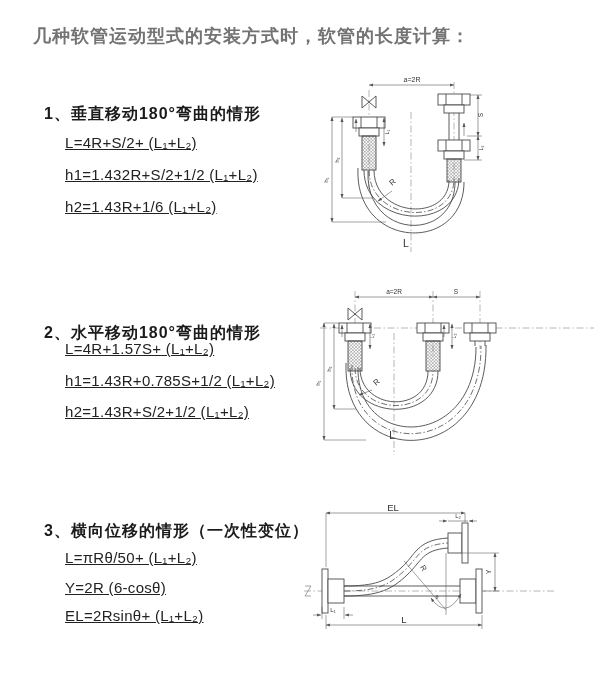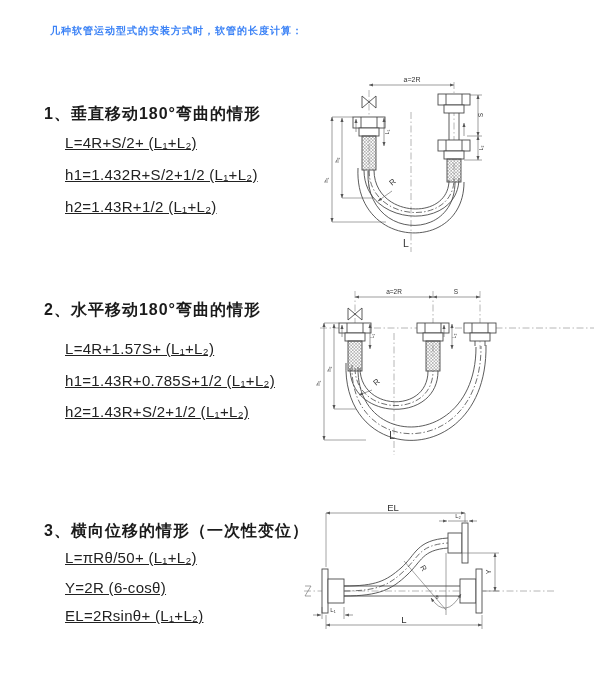--- a/index.html
+++ b/index.html
@@ -2,21 +2,21 @@
 <html><head>
 <meta charset="utf-8">
 <style>
   html,body{margin:0;padding:0;}
   body{
     width:600px;height:675px;background:#ffffff;position:relative;overflow:hidden;
     font-family:"Liberation Sans","DejaVu Sans",sans-serif;color:#222;
   }
   .abs{position:absolute;}
   .doc-title{
-    left:50px;top:24px;font-size:10px;font-weight:700;color:#3b82f6;letter-spacing:1px;
+    left:33px;top:24px;font-size:18px;font-weight:700;color:#737373;letter-spacing:1px;
   }
   .sec-heading{
     font-size:16px;font-weight:700;color:#1b1b1b;letter-spacing:1px;
   }
   .formula{
     font-size:15px;color:#222;letter-spacing:.3px;white-space:nowrap;text-decoration:underline;
   }
   svg{position:absolute;overflow:visible;}
   svg text{fill:#333;font-family:"Liberation Sans","DejaVu Sans",sans-serif;}
   .pipe{stroke:#4a4a4a;stroke-width:.9;fill:none;}
@@ -27,23 +27,23 @@
   .hd{stroke:#4a4a4a;stroke-width:.8;fill:none;stroke-dasharray:6 2.2 1.4 2.2;}
 </style>
 </head>
 <body>
 
 <div class="abs doc-title">几种软管运动型式的安装方式时，软管的长度计算：</div>
 
 <div class="abs sec-heading" style="left:44px;top:104px">1、垂直移动180°弯曲的情形</div>
 <div class="abs formula" style="left:65px;top:134px">L=4R+S/2+ (L₁+L₂)</div>
 <div class="abs formula" style="left:65px;top:166px">h1=1.432R+S/2+1/2 (L₁+L₂)</div>
-<div class="abs formula" style="left:65px;top:198px">h2=1.43R+1/2 (L₁+L₂)</div>
-
-<div class="abs sec-heading" style="left:44px;top:300px">2、水平移动180°弯曲的情形</div>
+<div class="abs formula" style="left:65px;top:198px">h2=1.43R+1/6 (L₁+L₂)</div>
+
+<div class="abs sec-heading" style="left:44px;top:323px">2、水平移动180°弯曲的情形</div>
 <div class="abs formula" style="left:65px;top:340px">L=4R+1.57S+ (L₁+L₂)</div>
 <div class="abs formula" style="left:65px;top:372px">h1=1.43R+0.785S+1/2 (L₁+L₂)</div>
 <div class="abs formula" style="left:65px;top:403px">h2=1.43R+S/2+1/2 (L₁+L₂)</div>
 
 <div class="abs sec-heading" style="left:44px;top:521px">3、横向位移的情形（一次性变位）</div>
 <div class="abs formula" style="left:65px;top:549px">L=πRθ/50+ (L₁+L₂)</div>
 <div class="abs formula" style="left:65px;top:579px">Y=2R (6-cosθ)</div>
 <div class="abs formula" style="left:65px;top:607px">EL=2Rsinθ+ (L₁+L₂)</div>
 
 <svg style="left:312px;top:70px" width="285" height="195" viewBox="0 0 285 195">

